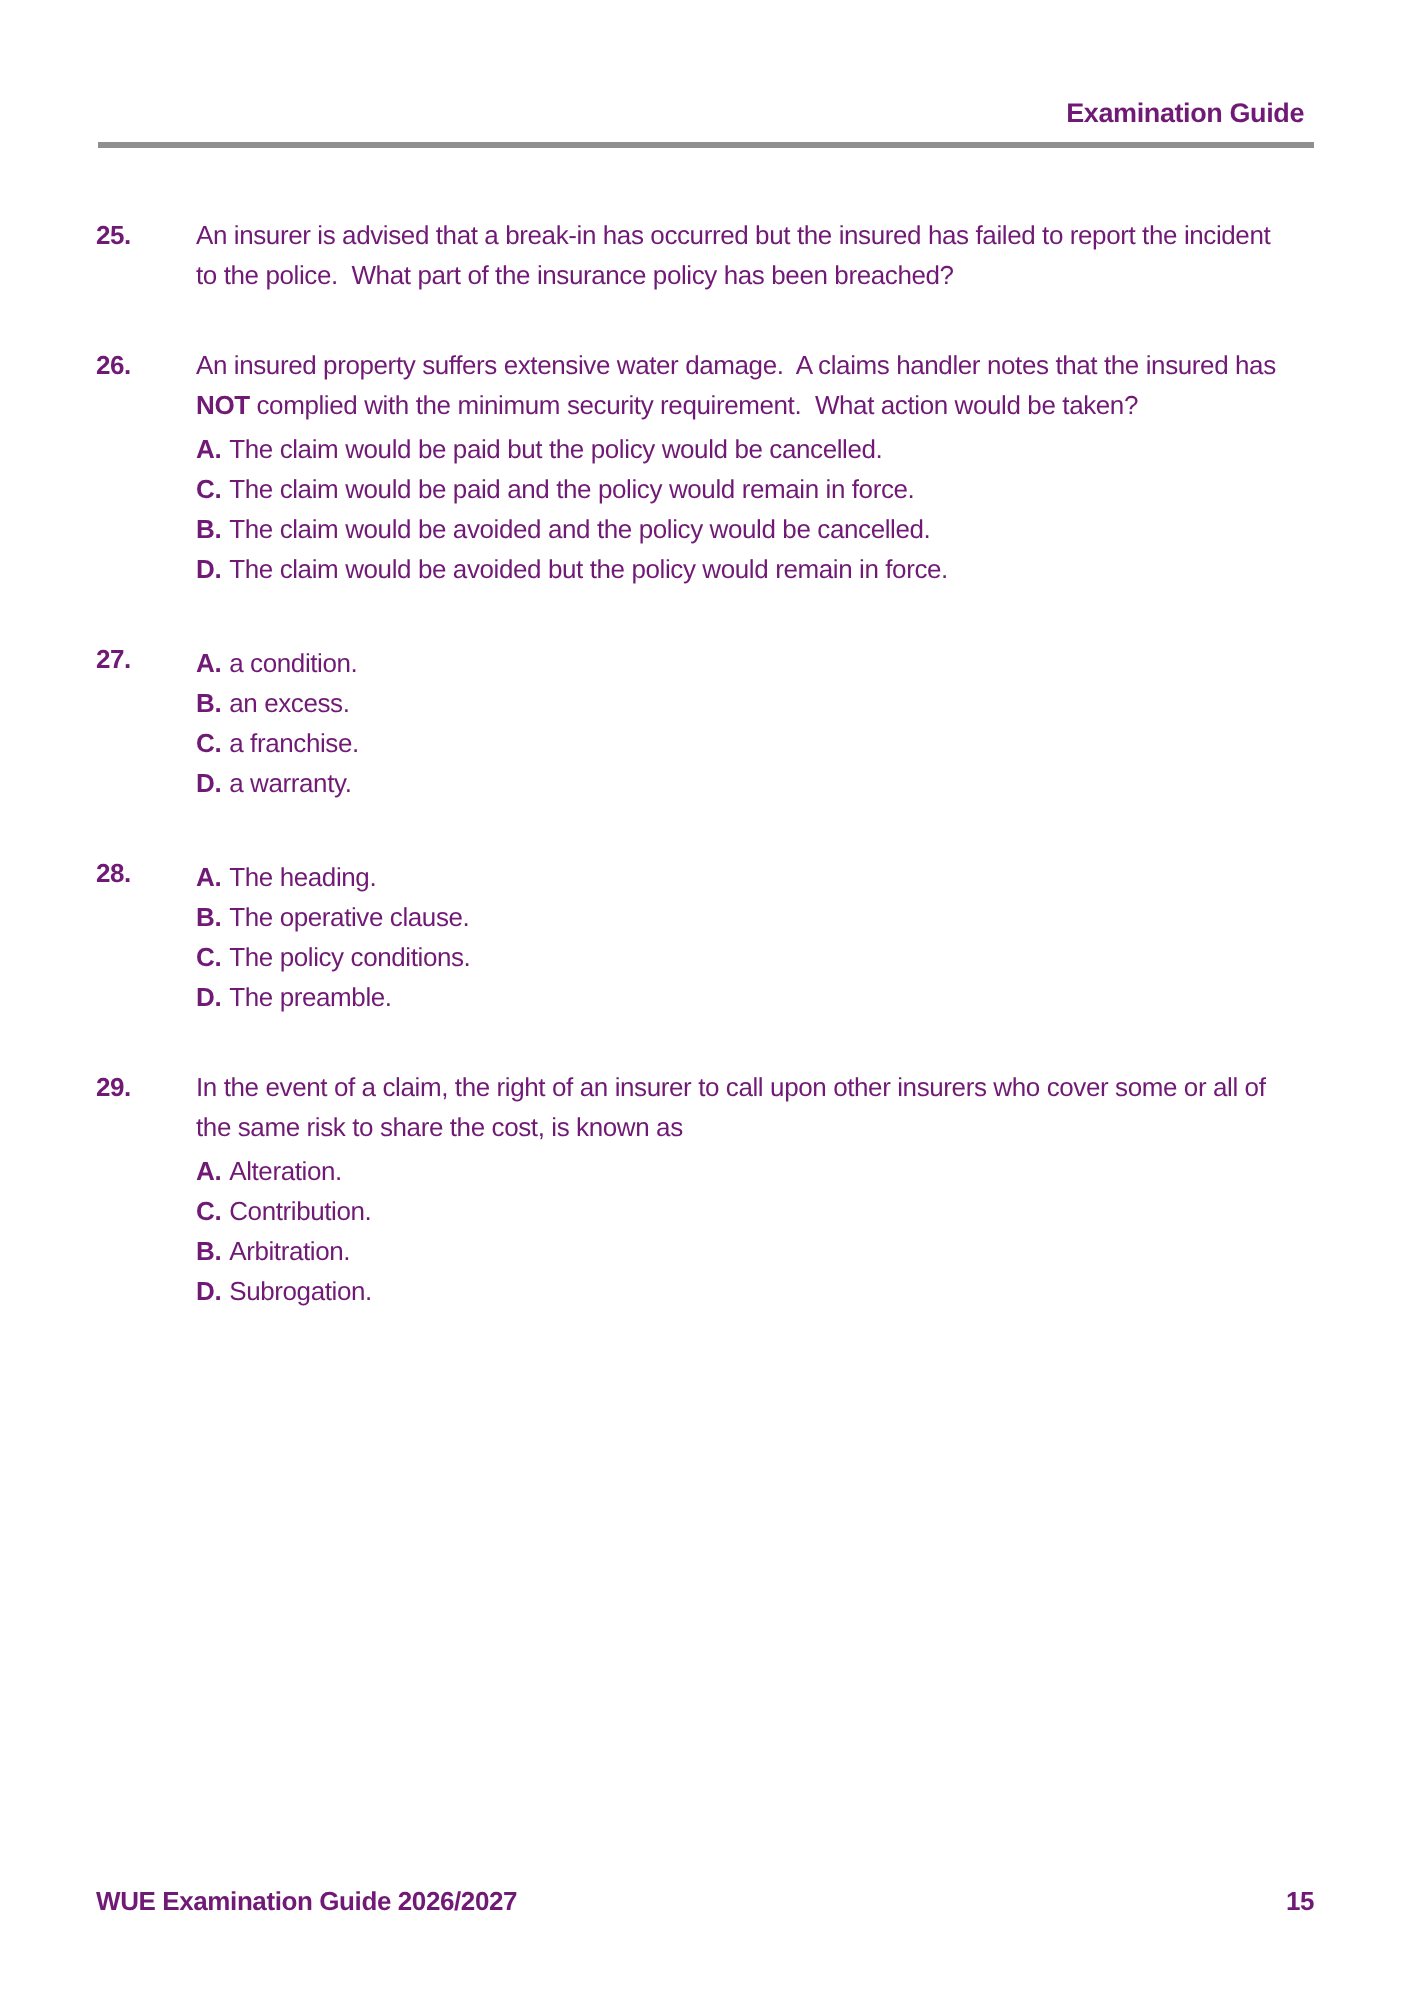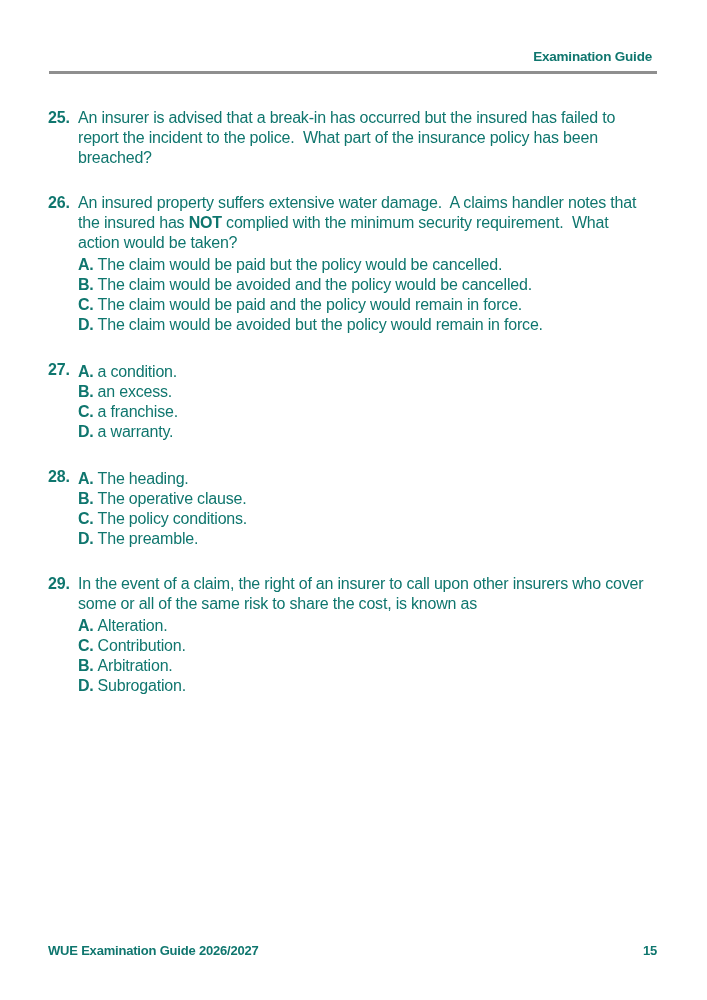--- a/index.html
+++ b/index.html
@@ -6,21 +6,21 @@
     margin: 0;
     padding: 0;
     background: #ffffff;
   }
   .page {
     position: relative;
     width: 707px;
     height: 1000px;
     background: #ffffff;
     font-family: "Liberation Sans", sans-serif;
-    color: #0f766e;
+    color: #701a75;
     overflow: hidden;
   }
   .header-title {
     position: absolute;
     top: 49px;
     right: 55px;
     font-size: 13.5px;
     font-weight: 700;
     letter-spacing: -0.2px;
   }
@@ -35,22 +35,23 @@
   .questions {
     position: absolute;
     top: 108px;
     left: 48px;
     width: 598px;
   }
   .question {
     display: flex;
     margin-bottom: 25px;
     line-height: 20px;
-    font-size: 16px;
+    font-size: 13px;
     letter-spacing: -0.2px;
+    gap: 20px;
   }
   .q-number {
     flex: none;
     width: 30px;
     font-weight: 700;
   }
   .q-body { flex: 1; }
   .q-text {
     white-space: pre-wrap;
     line-height: 20px;
@@ -88,22 +89,22 @@
       <div class="q-text"><span>An insurer is advised that a break-in has occurred but the insured has failed to report the incident to the police.  What part of the insurance policy has been breached?</span></div>
     </div>
   </div>
 
   <div class="question">
     <div class="q-number">26.</div>
     <div class="q-body">
       <div class="q-text"><span>An insured property suffers extensive water damage.  A claims handler notes that the insured has </span><span class="bold">NOT</span><span> complied with the minimum security requirement.  What action would be taken?</span></div>
       <div class="options">
             <div class="option"><span class="opt-letter">A.</span><span class="opt-text">The claim would be paid but the policy would be cancelled.</span></div>
+            <div class="option"><span class="opt-letter">C.</span><span class="opt-text">The claim would be paid and the policy would remain in force.</span></div>
             <div class="option"><span class="opt-letter">B.</span><span class="opt-text">The claim would be avoided and the policy would be cancelled.</span></div>
-            <div class="option"><span class="opt-letter">C.</span><span class="opt-text">The claim would be paid and the policy would remain in force.</span></div>
             <div class="option"><span class="opt-letter">D.</span><span class="opt-text">The claim would be avoided but the policy would remain in force.</span></div>
           </div>
     </div>
   </div>
 
   <div class="question">
     <div class="q-number">27.</div>
     <div class="q-body">
       <div class="options">
             <div class="option"><span class="opt-letter">A.</span><span class="opt-text">a condition.</span></div>

